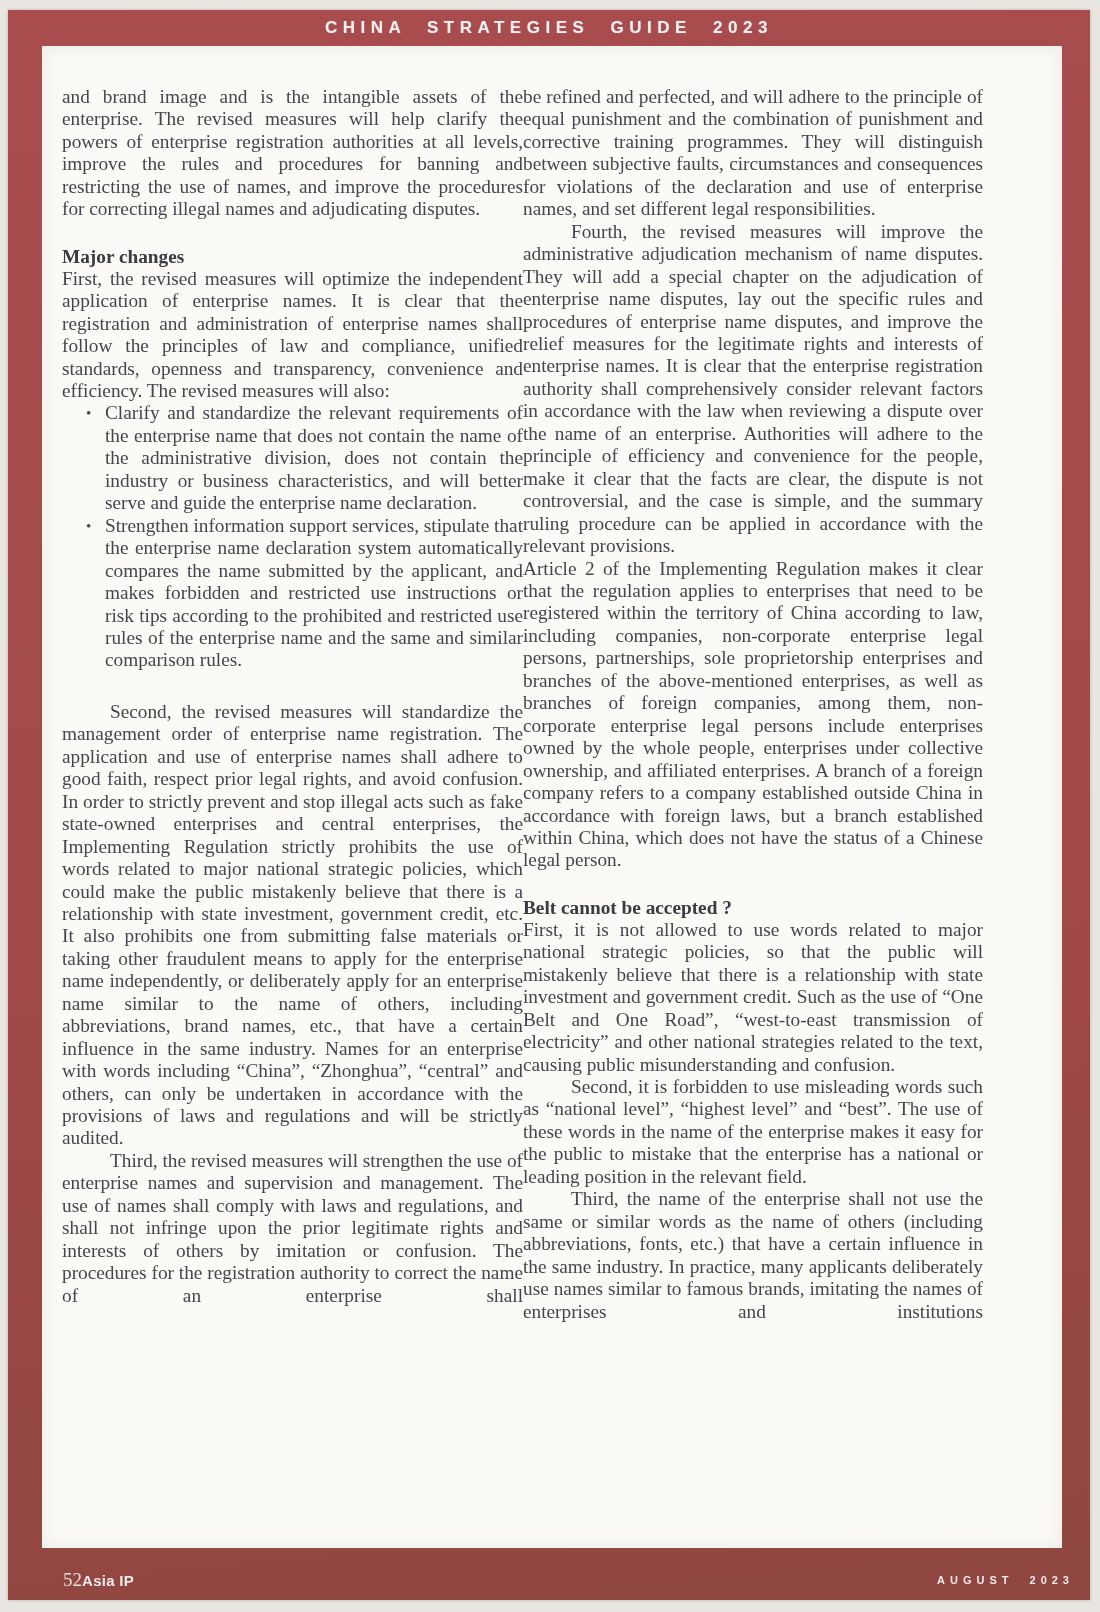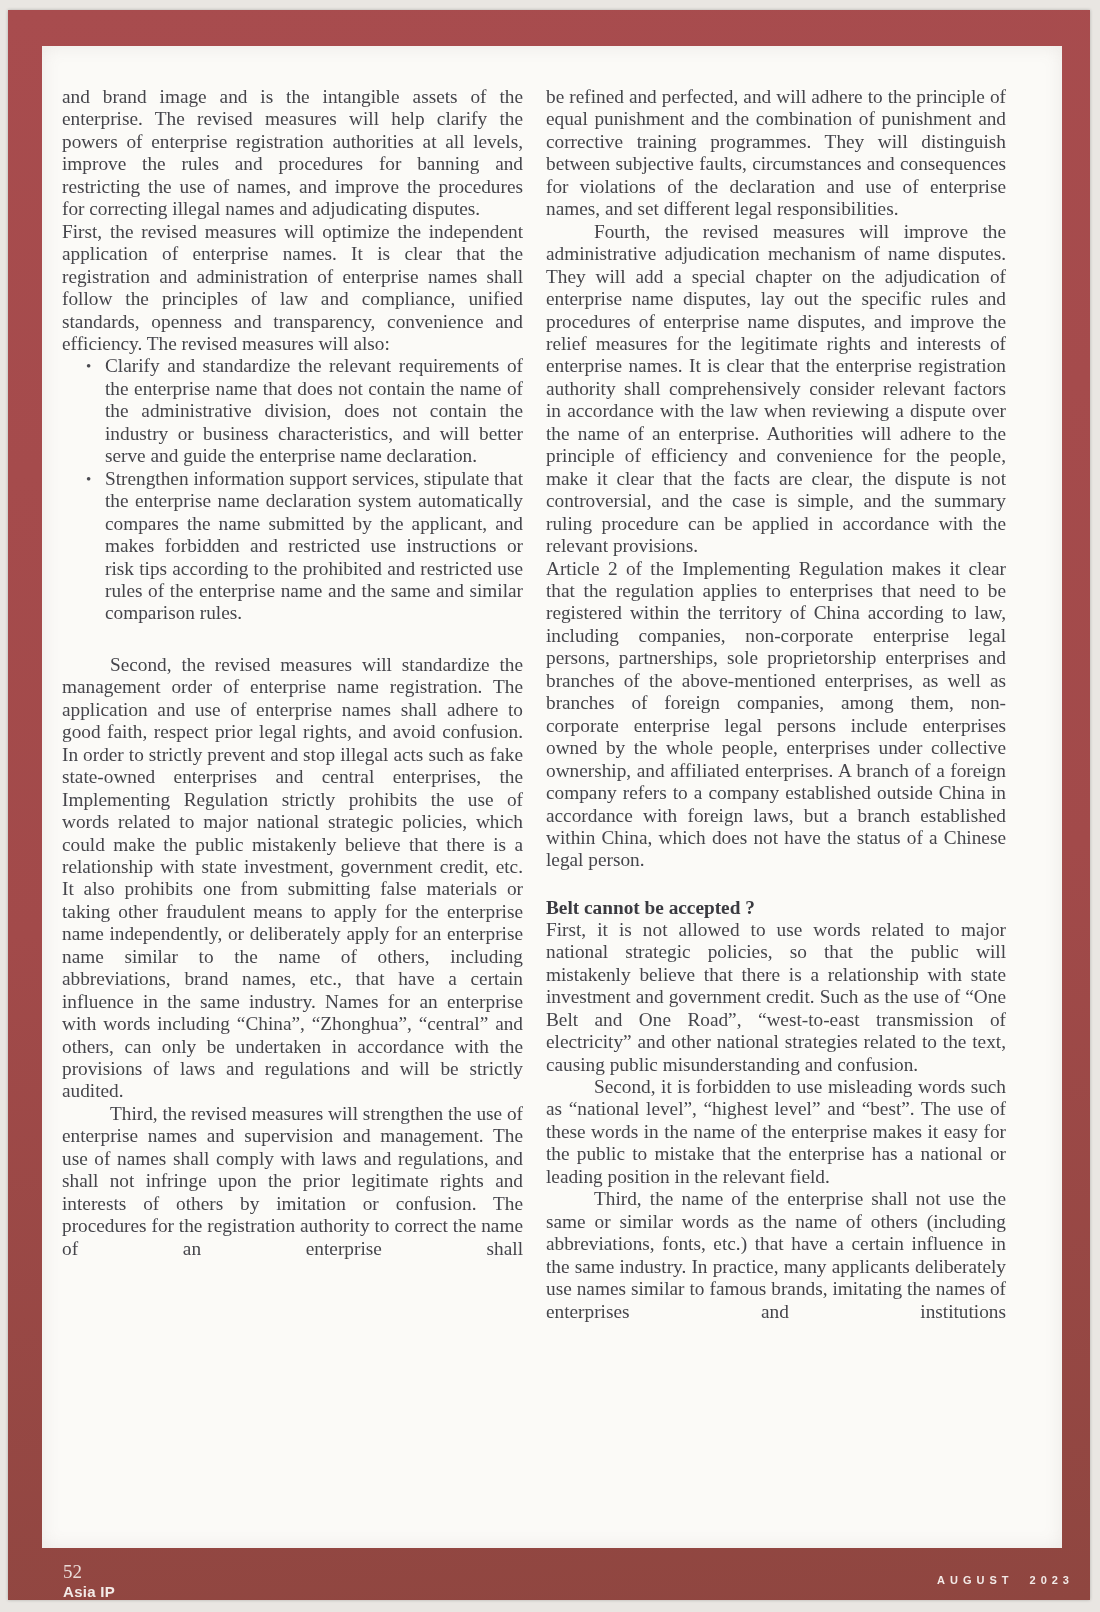--- a/index.html
+++ b/index.html
@@ -24,21 +24,21 @@
   }
   .paper{
     position:absolute;left:34px;top:36px;width:1020px;height:1502px;
     background:#fbfaf7;
     box-shadow:inset 0 0 18px rgba(120,110,105,.12);
     overflow:hidden;
   }
   .paper-inner{
     padding:40px 56px 0 20px;
   }
-  .columns{display:flex;gap:23px;}
+  .columns{display:flex;}
   .col{width:461px;color:#45454b;font-size:19.3px;line-height:22.45px;text-align:justify;}
   .col.right{width:460px;}
   .col p{margin:0;}
   .col p.indent{text-indent:48px;}
   .col p.cont{text-align-last:justify;}
   .col p.gap-top{margin-top:29px;}
   h3.subhead{
     margin:24px 0 0 0;font-size:19.3px;line-height:23px;
     font-weight:700;color:#3a3a40;text-align:left;
   }
@@ -51,45 +51,49 @@
   }
   ul.bullets li::before{
     content:"•";position:absolute;left:-19px;top:0px;
     font-size:15px;color:#4a4a50;
   }
   .band-footer{
     position:absolute;left:0;right:0;bottom:0;height:54px;
     display:flex;align-items:center;justify-content:space-between;
     padding:14px 16px 0 55px;box-sizing:border-box;
   }
-  .footer-left{display:flex;align-items:flex-start;flex-direction:column;}
+  .footer-left{display:flex;align-items:center;}
   .page-num{
     color:#eadcd8;font-family:"Liberation Serif",serif;font-size:19px;
   }
   .pub-name{
     color:#f3eae7;font-family:"Liberation Sans",sans-serif;font-size:15px;
     font-weight:600;letter-spacing:.3px;
   }
   .issue{
     color:#f3eae7;font-family:"Liberation Sans",sans-serif;font-size:11px;
     font-weight:700;letter-spacing:5px;word-spacing:8px;white-space:nowrap;
   }
 </style>
 </head>
 <body>
 
 <div class="frame">
 
+  <div class="band-header">
+    <span class="title">CHINA STRATEGIES GUIDE 2023</span>
+  </div>
 
   <div class="paper">
     <div class="paper-inner">
       <div class="columns">
 
         <div class="col left">
           <p>and brand image and is the intangible assets of the enterprise. The revised measures will help clarify the powers of enterprise registration authorities at all levels, improve the rules and procedures for banning and restricting the use of names, and improve the procedures for correcting illegal names and adjudicating disputes.</p>
+          <h3 class="subhead first">Major changes</h3>
           <p>First, the revised measures will optimize the independent application of enterprise names. It is clear that the registration and administration of enterprise names shall follow the principles of law and compliance, unified standards, openness and transparency, convenience and efficiency. The revised measures will also:</p>
           <ul class="bullets">
             <li>Clarify and standardize the relevant requirements of the enterprise name that does not contain the name of the administrative division, does not contain the industry or business characteristics, and will better serve and guide the enterprise name declaration.</li>
             <li>Strengthen information support services, stipulate that the enterprise name declaration system automatically compares the name submitted by the applicant, and makes forbidden and restricted use instructions or risk tips according to the prohibited and restricted use rules of the enterprise name and the same and similar comparison rules.</li>
           </ul>
           <p class="indent gap-top">Second, the revised measures will standardize the management order of enterprise name registration. The application and use of enterprise names shall adhere to good faith, respect prior legal rights, and avoid confusion. In order to strictly prevent and stop illegal acts such as fake state-owned enterprises and central enterprises, the Implementing Regulation strictly prohibits the use of words related to major national strategic policies, which could make the public mistakenly believe that there is a relationship with state investment, government credit, etc. It also prohibits one from submitting false materials or taking other fraudulent means to apply for the enterprise name independently, or deliberately apply for an enterprise name similar to the name of others, including abbreviations, brand names, etc., that have a certain influence in the same industry. Names for an enterprise with words including “China”, “Zhonghua”, “central” and others, can only be undertaken in accordance with the provisions of laws and regulations and will be strictly audited.</p>
           <p class="indent cont">Third, the revised measures will strengthen the use of enterprise names and supervision and management. The use of names shall comply with laws and regulations, and shall not infringe upon the prior legitimate rights and interests of others by imitation or confusion. The procedures for the registration authority to correct the name of an enterprise shall</p>
         </div>
 
         <div class="col right">

